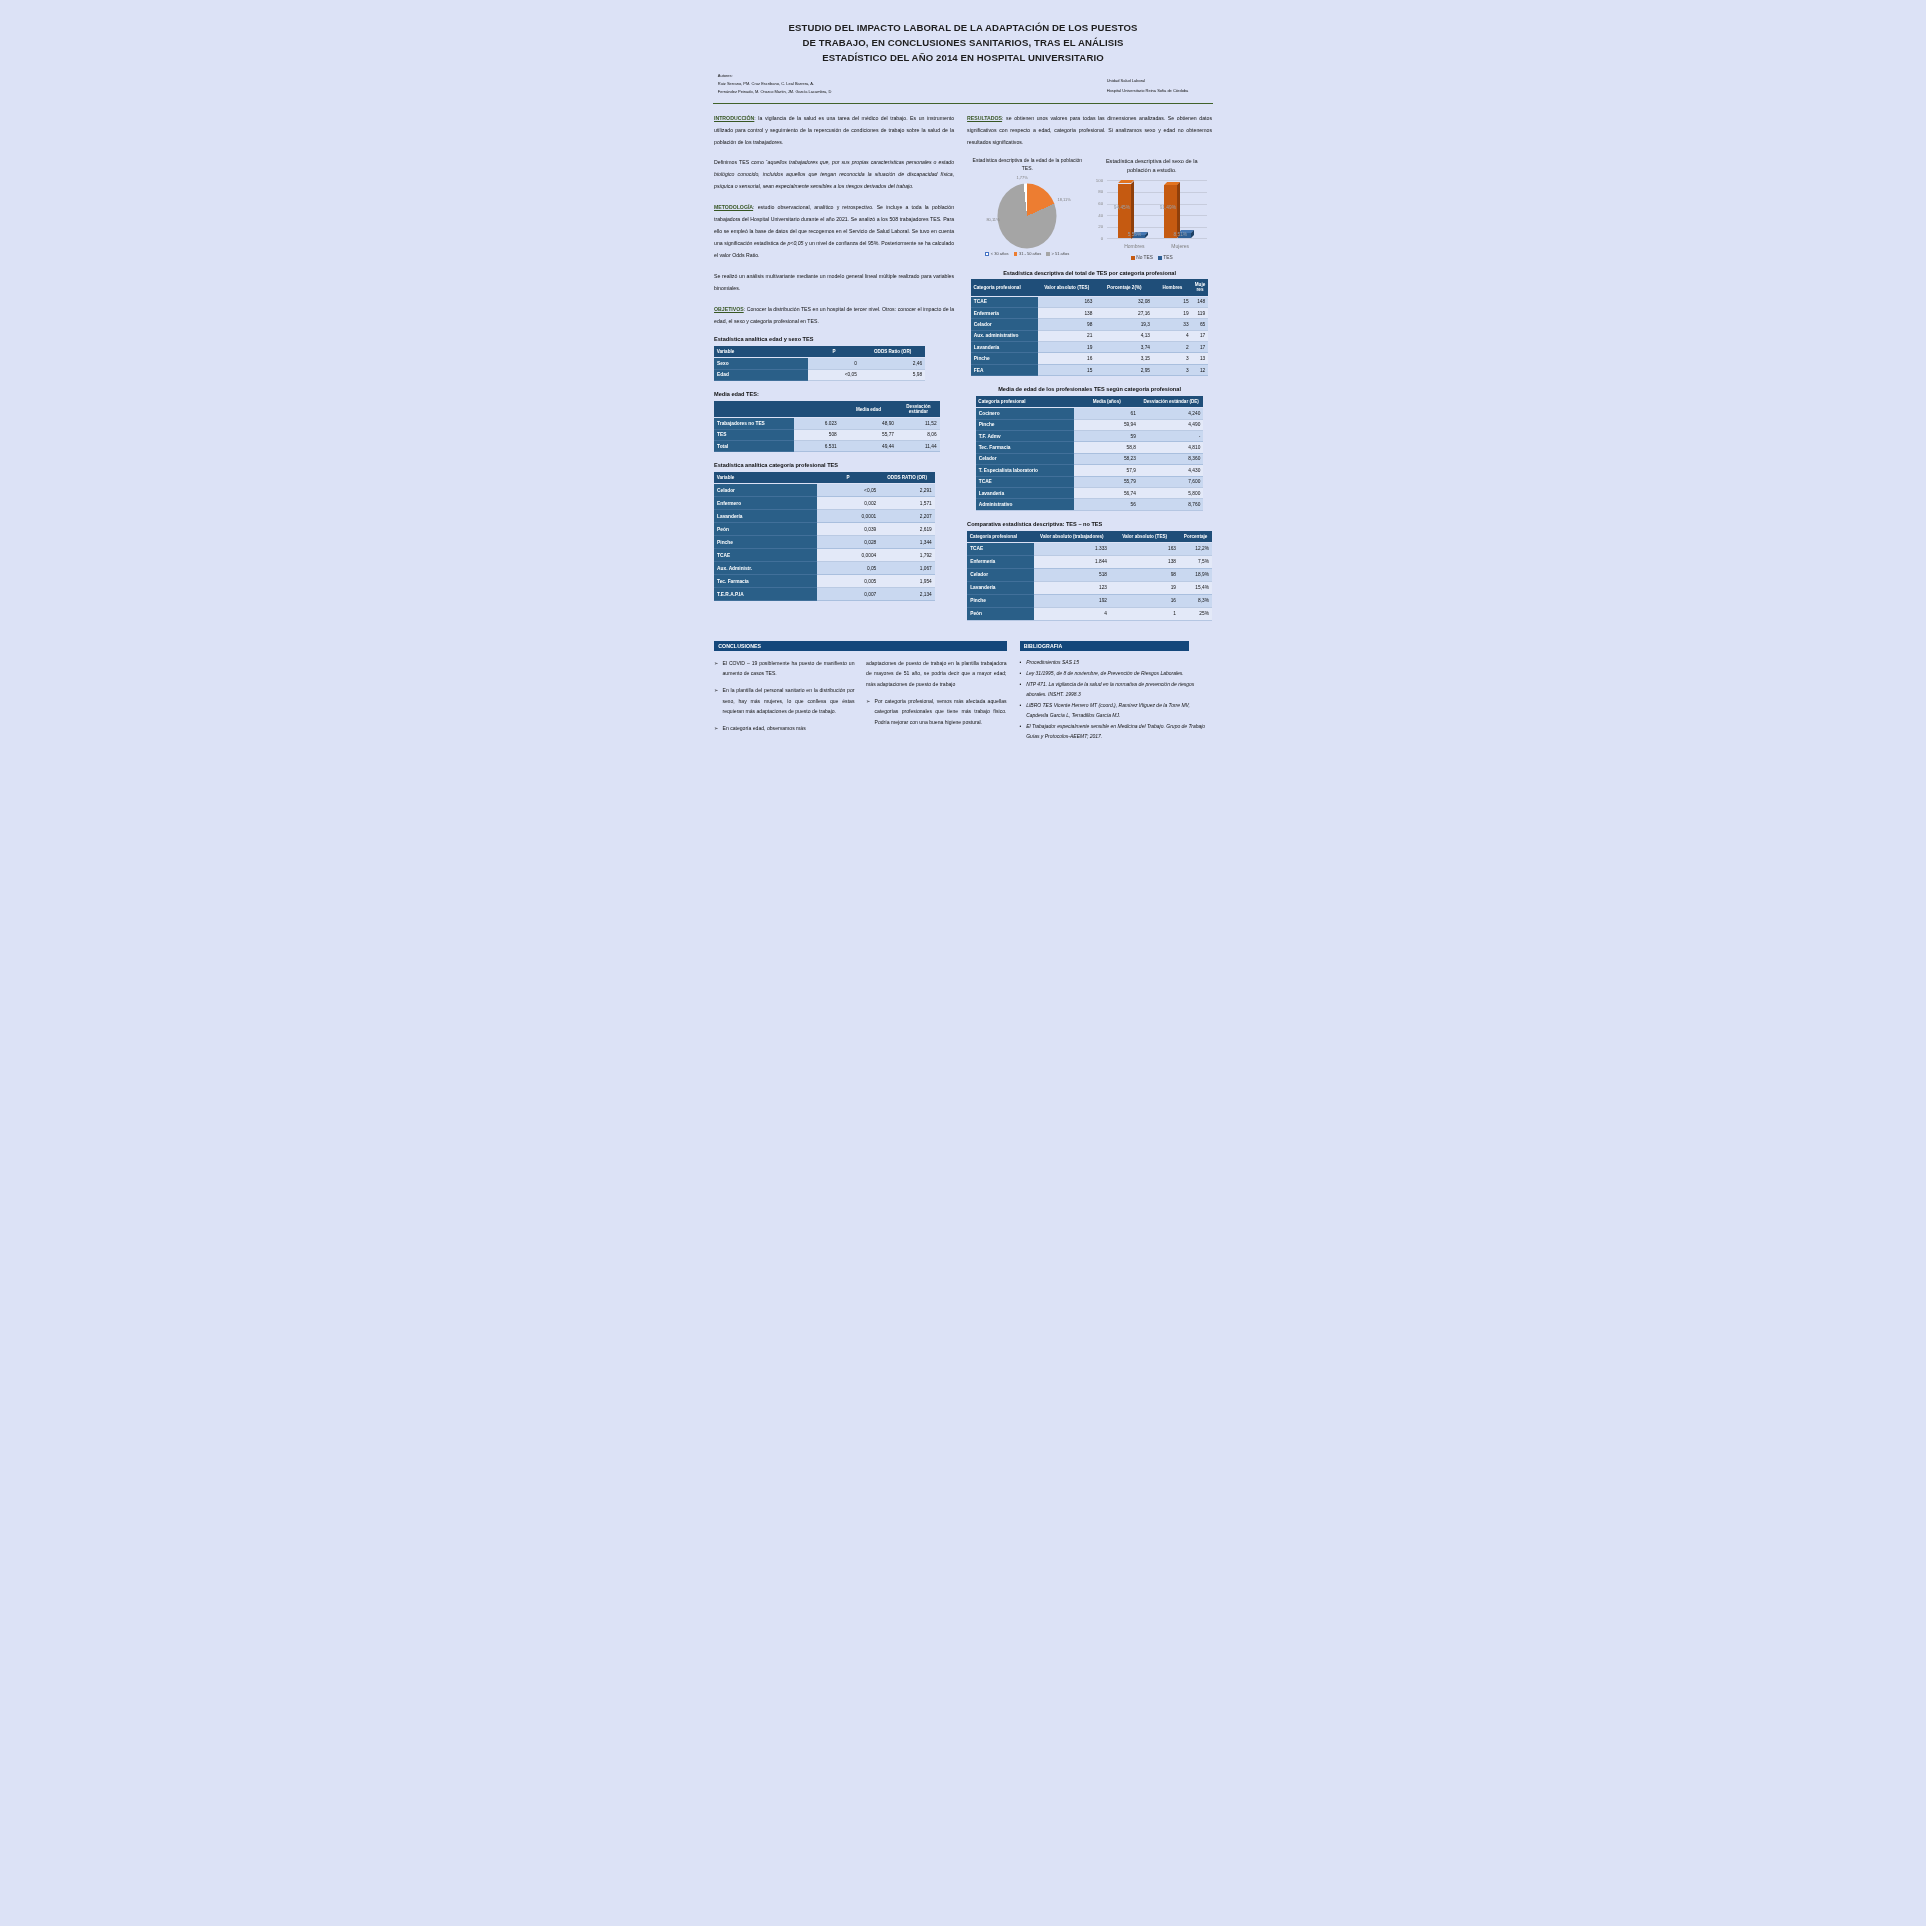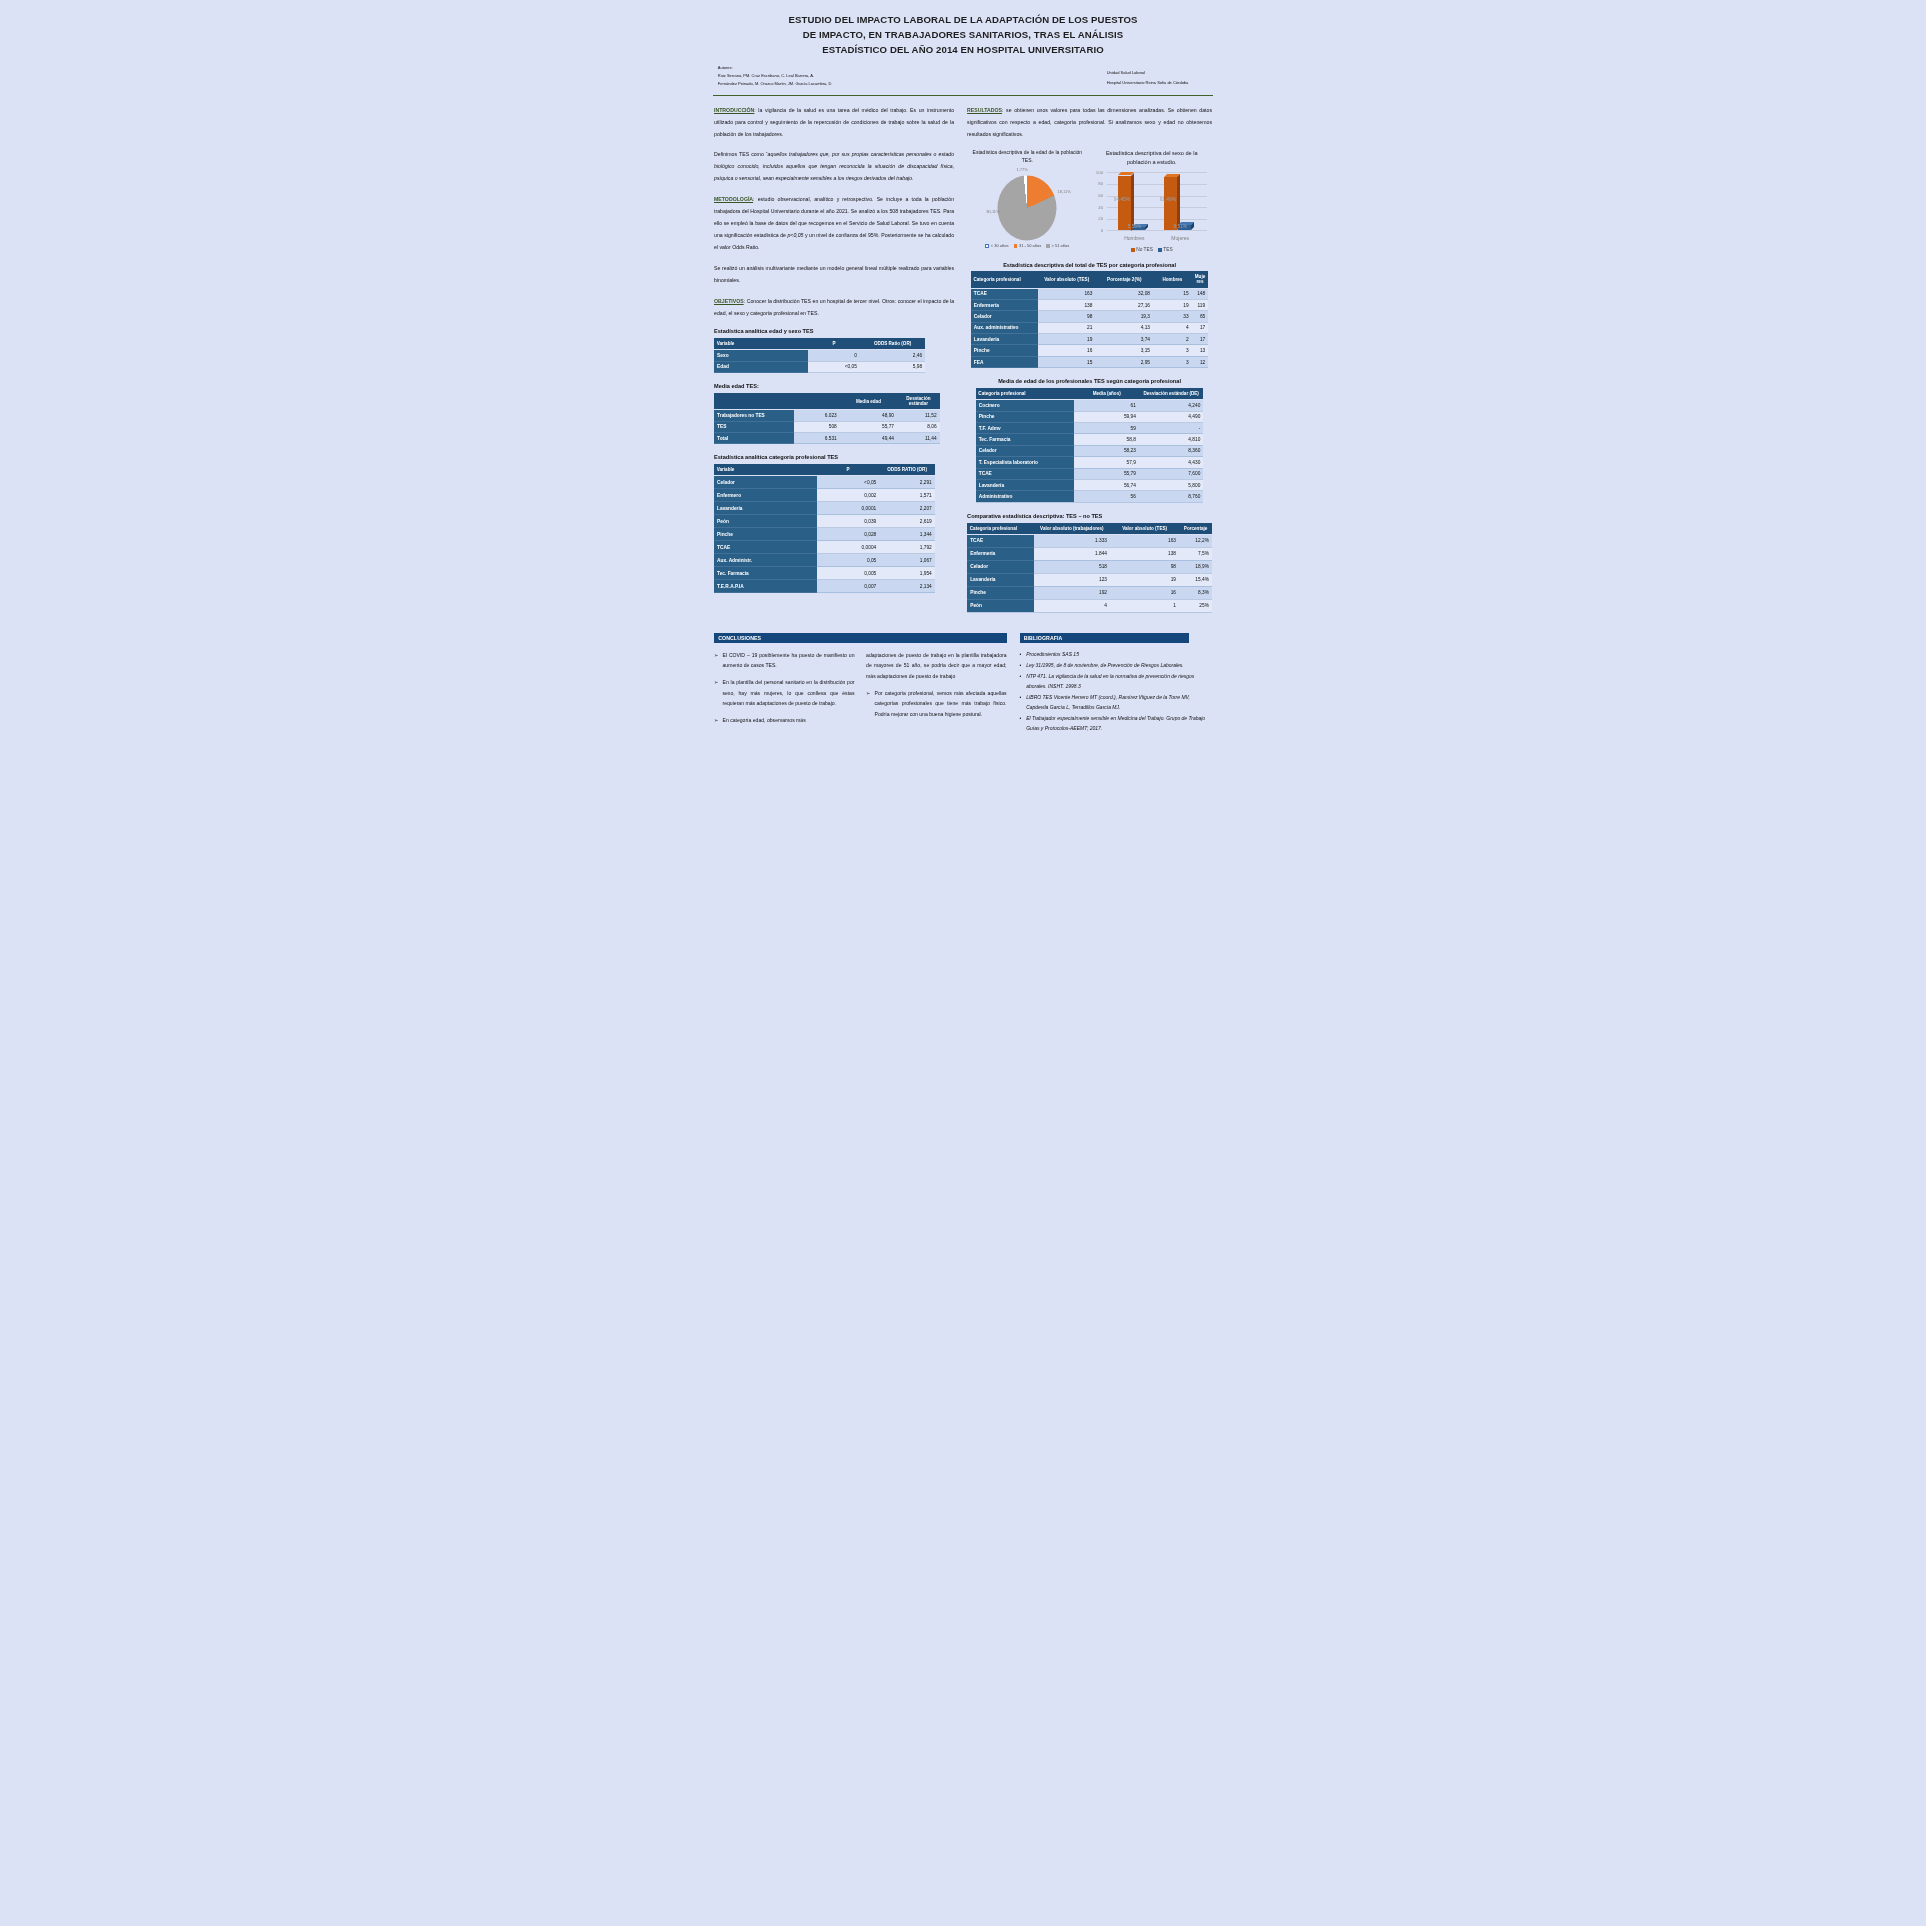--- a/index.html
+++ b/index.html
@@ -1,17 +1,17 @@
 <!DOCTYPE html>
 <html style="font-size:6.2px"><head>
 <meta charset="utf-8">
 <style>
   html,body{margin:0;padding:0;}
   body{background:#dce2f6;font-family:"Liberation Sans","DejaVu Sans",sans-serif;color:#121212;}
-  .page{width:512px;min-height:683px;margin:0 auto;background:#dce2f6;overflow:hidden;}
+  .page{width:512px;min-height:683px;margin:8px auto;background:#dce2f6;overflow:hidden;}
 
   
   .title{margin:11.6px auto 0;max-width:393px;text-align:center;font-weight:bold;
          font-size:9.6px;line-height:1.6;color:#1e1e1e;letter-spacing:0.1px;}
   .byline{display:flex;justify-content:space-between;align-items:flex-start;margin:6.2px 13px 0 10.8px;}
   .authors{font-size:4px;line-height:2.05;}
   .affil{font-size:4px;line-height:2.5;margin-top:4.6px;margin-right:17.7px;}
   .divider{height:1.5px;background:#40622a;margin:6.2px 5.8px 0;}
 
   
@@ -101,21 +101,21 @@
   ul.bib li{display:flex;gap:3.1px;margin-bottom:1.9px;}
   ul.bib .marker{flex:0 0 3.5px;font-style:normal;}
 </style>
 </head>
 <body>
 
 <div class="page">
 
   <div class="title">
     <div>ESTUDIO DEL IMPACTO LABORAL DE LA ADAPTACIÓN DE LOS PUESTOS</div>
-    <div>DE IMPACTO, EN TRABAJADORES SANITARIOS, TRAS EL ANÁLISIS</div>
+    <div>DE TRABAJO, EN CONCLUSIONES SANITARIOS, TRAS EL ANÁLISIS</div>
     <div>ESTADÍSTICO DEL AÑO 2014 EN HOSPITAL UNIVERSITARIO</div>
   </div>
 
   <div class="byline">
     <div class="authors">
       <div>Autores:</div>
       <div>Ruiz Serrano, PM. Cruz Escribano, C. Leal Barrera, A.</div>
       <div>Fernández Peinado, M. Orozco Martin, JM. García Lacambra, D</div>
     </div>
     <div class="affil">

